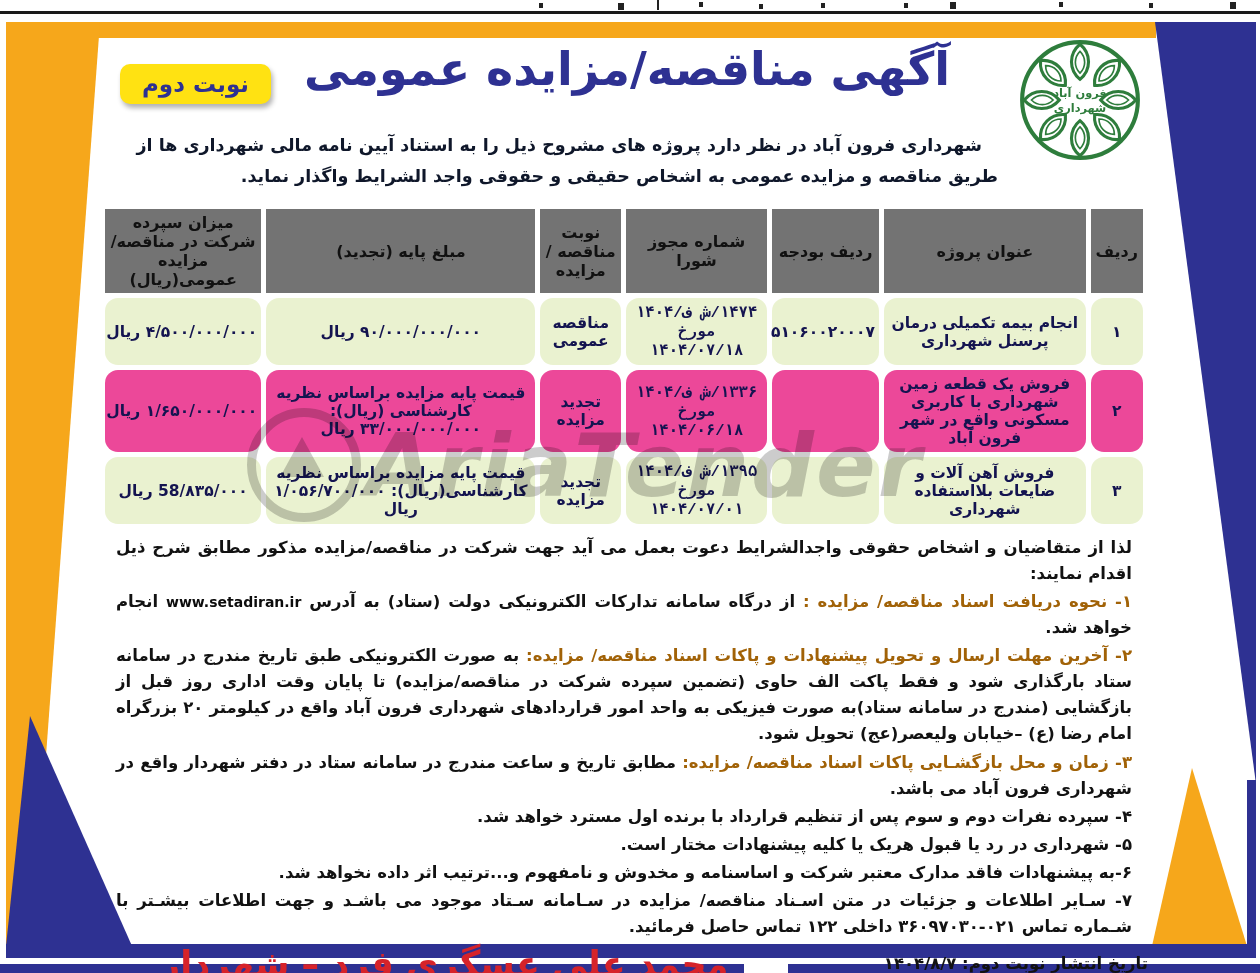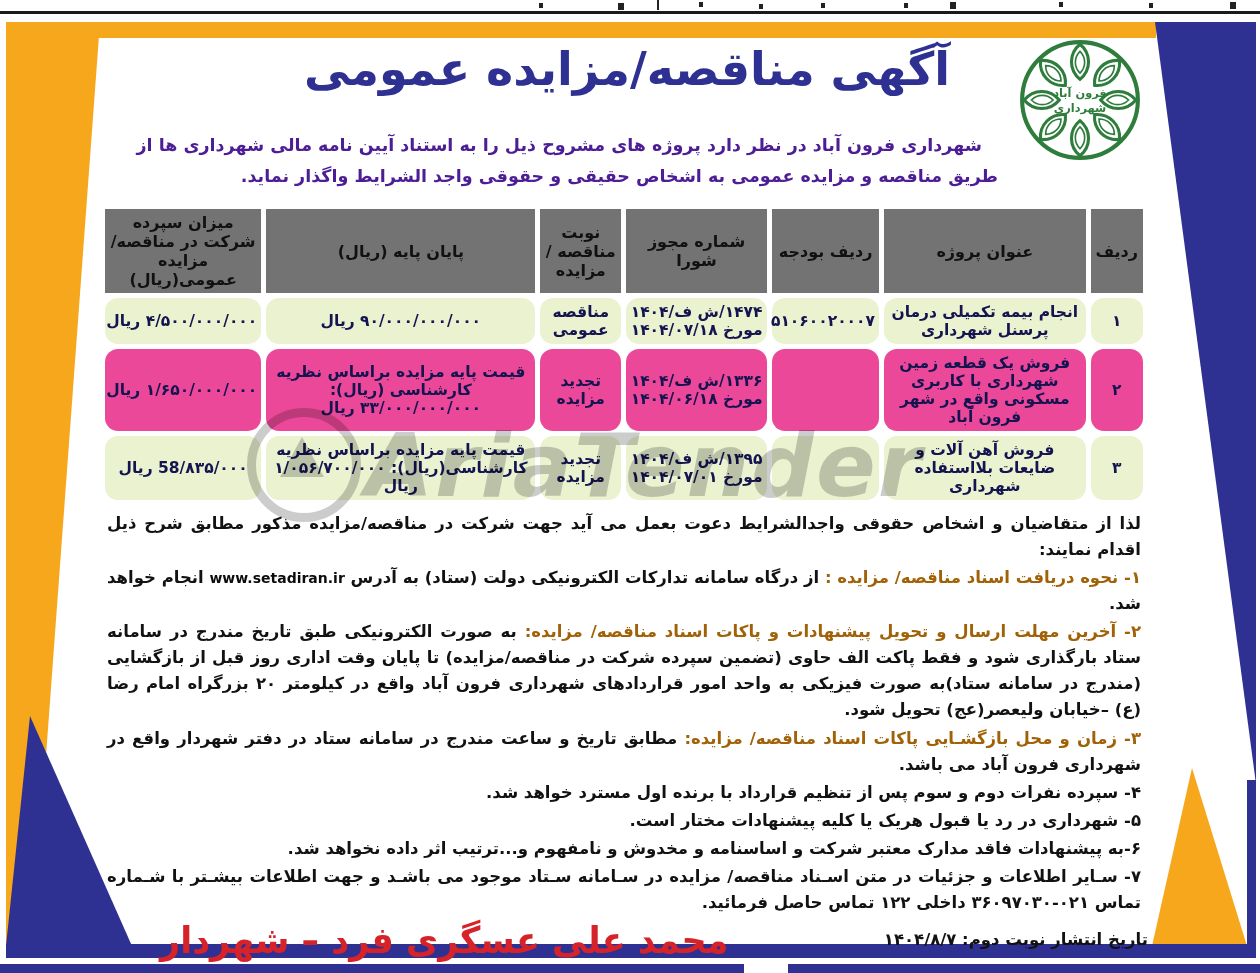--- a/index.html
+++ b/index.html
@@ -16,35 +16,35 @@
   .content{position:absolute;left:100px;right:112px;top:38px;z-index:2;direction:rtl;}
   
   .hdr{position:relative;height:166px;}
   .badge{position:absolute;left:20px;top:26px;background:#FFE212;color:#2E3192;
          font-weight:bold;font-size:23px;padding:7px 22px;border-radius:10px;
          box-shadow:2px 4px 5px rgba(0,0,0,.30);}
   .title{position:absolute;right:160px;left:166px;top:4px;text-align:center;
          color:#2E3192;font-size:46px;font-weight:900;letter-spacing:-1px;}
   .logo{position:absolute;right:6px;top:0;width:124px;height:124px;}
   .intro{position:absolute;top:92px;right:150px;left:6px;font-size:17.5px;font-weight:700;
-         color:#4c1d95;line-height:1.75;text-align:right;text-indent:16px;}
+         color:#0f172a;line-height:1.75;text-align:right;text-indent:16px;}
   
   table.tnd{width:100%;border-collapse:separate;border-spacing:5px;table-layout:fixed;}
   table.tnd th{background:#737373;color:#111;font-size:16px;font-weight:bold;
                padding:4px 3px;text-align:center;vertical-align:middle;height:70px;}
   table.tnd td{font-size:15.5px;font-weight:bold;color:#141450;text-align:center;
                vertical-align:middle;padding:5px 4px;border-radius:13px;}
   tr.green td{background:#EAF2D0;}
   tr.pink  td{background:#ec4899;}
-  .pre{white-space:pre-line;}
+  .pre{white-space:pre-line;font-family:Liberation Mono, monospace;}
   .nowrap{white-space:nowrap;}
   
   .conds{margin-top:6px;font-size:16.5px;font-weight:700;color:#121212;
          line-height:1.58;text-align:justify;}
-  .conds p{margin:2px 7px;}
+  .conds p{margin:2px 16px;}
   .redlbl{color:#a16207;font-weight:800;}
   .lnk{font-weight:800;color:#0c0c0c;direction:ltr;unicode-bidi:embed;display:inline-block;
        font-size:14px;}
   .phone{direction:ltr;unicode-bidi:embed;display:inline-block;}
   
   .foot{display:flex;flex-direction:row;justify-content:space-between;align-items:center;
         margin-top:4px;}
   .dates{font-size:16.5px;font-weight:700;color:#121212;line-height:2;}
   .sig{color:#D6232A;font-size:35px;font-weight:900;margin-left:60px;letter-spacing:0px;
        transform:scaleY(1.05);}
@@ -80,20 +80,21 @@
   </svg>
 
   <div class="wm">
     <div class="wm-circle"></div>
     <div class="wm-text">AriaTender</div>
   </div>
 
   <div class="content">
 
     <div class="hdr">
+      <div class="badge">نوبت دوم</div>
       <div class="title">آگهی مناقصه/مزایده عمومی</div>
 
       <svg class="logo" viewBox="0 0 120 120">
         <defs>
           <g id="petal">
             <path d="M60 6 C71 15 71 31 60 40 C49 31 49 15 60 6 Z" fill="#ffffff" stroke="#2E7D3C" stroke-width="3"></path>
             <path d="M60 13 C66 19 66 28 60 34 C54 28 54 19 60 13 Z" fill="none" stroke="#2E7D3C" stroke-width="1.6"></path>
           </g>
         </defs>
         <circle cx="60" cy="60" r="56" fill="#ffffff" stroke="#2E7D3C" stroke-width="4"></circle>
@@ -122,21 +123,21 @@
           <col style="width:26.7%">
           <col style="width:15.5%">
       </colgroup>
       <tbody>
           <tr>
         <th>ردیف</th>
         <th>عنوان پروژه</th>
         <th>ردیف بودجه</th>
         <th>شماره مجوز شورا</th>
         <th>نوبت مناقصه / مزایده</th>
-        <th>پایان پایه (ریال)</th>
+        <th>مبلغ پایه (تجدید)</th>
         <th>میزان سپرده شرکت در مناقصه/مزایده عمومی(ریال)</th>
       </tr>
       <tr class="green">
         <td>۱</td>
         <td>انجام بیمه تکمیلی درمان پرسنل شهرداری</td>
         <td class="nowrap">۵۱۰۶۰۰۲۰۰۰۷</td>
         <td class="pre">۱۴۷۴/ش ف/۱۴۰۴
 مورخ ۱۴۰۴/۰۷/۱۸</td>
         <td>مناقصه عمومی</td>
         <td>۹۰/۰۰۰/۰۰۰/۰۰۰ ریال</td>

